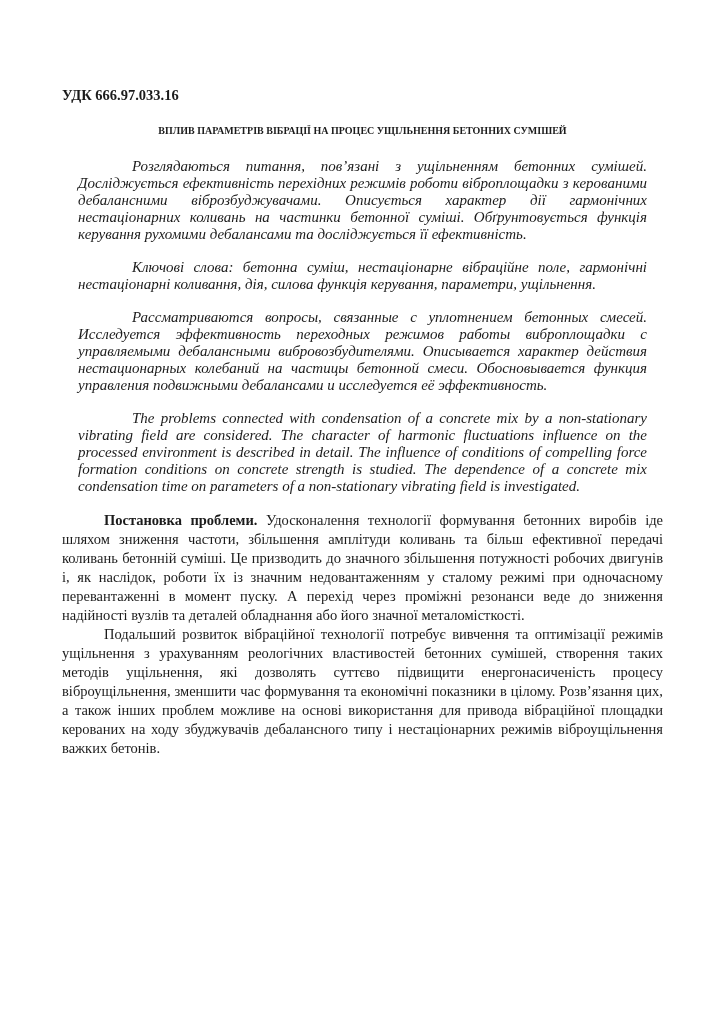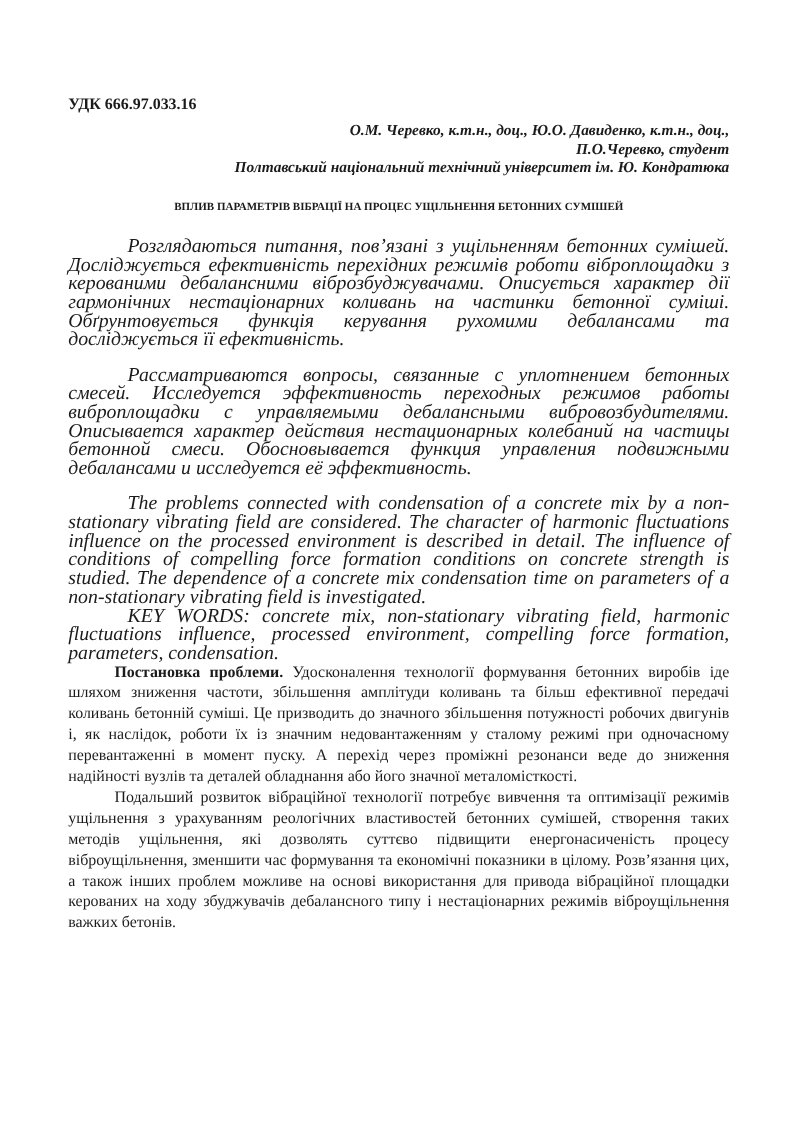--- a/index.html
+++ b/index.html
@@ -39,24 +39,24 @@
     text-align: center;
     font-weight: bold;
     font-size: 10px;
     line-height: 22px;
   }
   .abstract {
     margin-top: 15px;
     font-style: italic;
   }
   .abstract p {
-    margin: 0;
+    margin: 16px;
     text-align: justify;
     text-indent: 54px;
-    font-size: 18px;
+    font-size: 15px;
     line-height: 17px;
   }
   .main-text {
     margin-top: 0;
   }
   .main-text p {
     margin: 0;
     text-align: justify;
     text-indent: 42px;
     font-size: 14.5px;
@@ -66,39 +66,34 @@
     font-weight: bold;
   }
 </style>
 </head>
 <body>
 
 <div class="page">
 
   <div class="udc">УДК 666.97.033.16</div>
 
-  <div class="byline">
-    <div>О.М. Черевко, к.т.н., доц., Ю.О. Давиденко, к.т.н., доц.,</div>
-    <div>П.О.Черевко, студент</div>
-    <div>Полтавський національний технічний університет ім. Ю. Кондратюка</div>
-  </div>
 
   <h1 class="title">ВПЛИВ ПАРАМЕТРІВ ВІБРАЦІЇ НА ПРОЦЕС УЩІЛЬНЕННЯ БЕТОННИХ СУМІШЕЙ</h1>
 
   <section class="abstract">
     <p>Розглядаються питання, пов’язані з ущільненням бетонних сумішей. Досліджується ефективність перехідних режимів роботи віброплощадки з керованими дебалансними віброзбуджувачами. Описується характер дії гармонічних нестаціонарних коливань на частинки бетонної суміші. Обґрунтовується функція керування рухомими дебалансами та досліджується її ефективність.</p>
+    <p>Ключові слова: бетонна суміш, нестаціонарне вібраційне поле, гармонічні нестаціонарні коливання, дія, силова функція керування, параметри, ущільнення.</p>
   </section>
 
   <section class="abstract">
     <p>Рассматриваются вопросы, связанные с уплотнением бетонных смесей. Исследуется эффективность переходных режимов работы виброплощадки с управляемыми дебалансными вибровозбудителями. Описывается характер действия нестационарных колебаний на частицы бетонной смеси. Обосновывается функция управления подвижными дебалансами и исследуется её эффективность.</p>
   </section>
 
   <section class="abstract">
     <p>The problems connected with condensation of a concrete mix by a non-stationary vibrating field are considered. The character of harmonic fluctuations influence on the processed environment is described in detail. The influence of conditions of compelling force formation conditions on concrete strength is studied. The dependence of a concrete mix condensation time on parameters of a non-stationary vibrating field is investigated.</p>
-    <p>KEY WORDS: concrete mix, non-stationary vibrating field, harmonic fluctuations influence, processed environment, compelling force formation, parameters, condensation.</p>
   </section>
 
   <section class="main-text">
     <p><b class="lead">Постановка проблеми.</b> <span>Удосконалення технології формування бетонних виробів іде шляхом зниження частоти, збільшення амплітуди коливань та більш ефективної передачі коливань бетонній суміші. Це призводить до значного збільшення потужності робочих двигунів і, як наслідок, роботи їх із значним недовантаженням у сталому режимі при одночасному перевантаженні в момент пуску. А перехід через проміжні резонанси веде до зниження надійності вузлів та деталей обладнання або його значної металомісткості.</span></p>
     <p>Подальший розвиток вібраційної технології потребує вивчення та оптимізації режимів ущільнення з урахуванням реологічних властивостей бетонних сумішей, створення таких методів ущільнення, які дозволять суттєво підвищити енергонасиченість процесу віброущільнення, зменшити час формування та економічні показники в цілому. Розв’язання цих, а також інших проблем можливе на основі використання для привода вібраційної площадки керованих на ходу збуджувачів дебалансного типу і нестаціонарних режимів віброущільнення важких бетонів.</p>
   </section>
 
 </div>
 
 </body></html>

